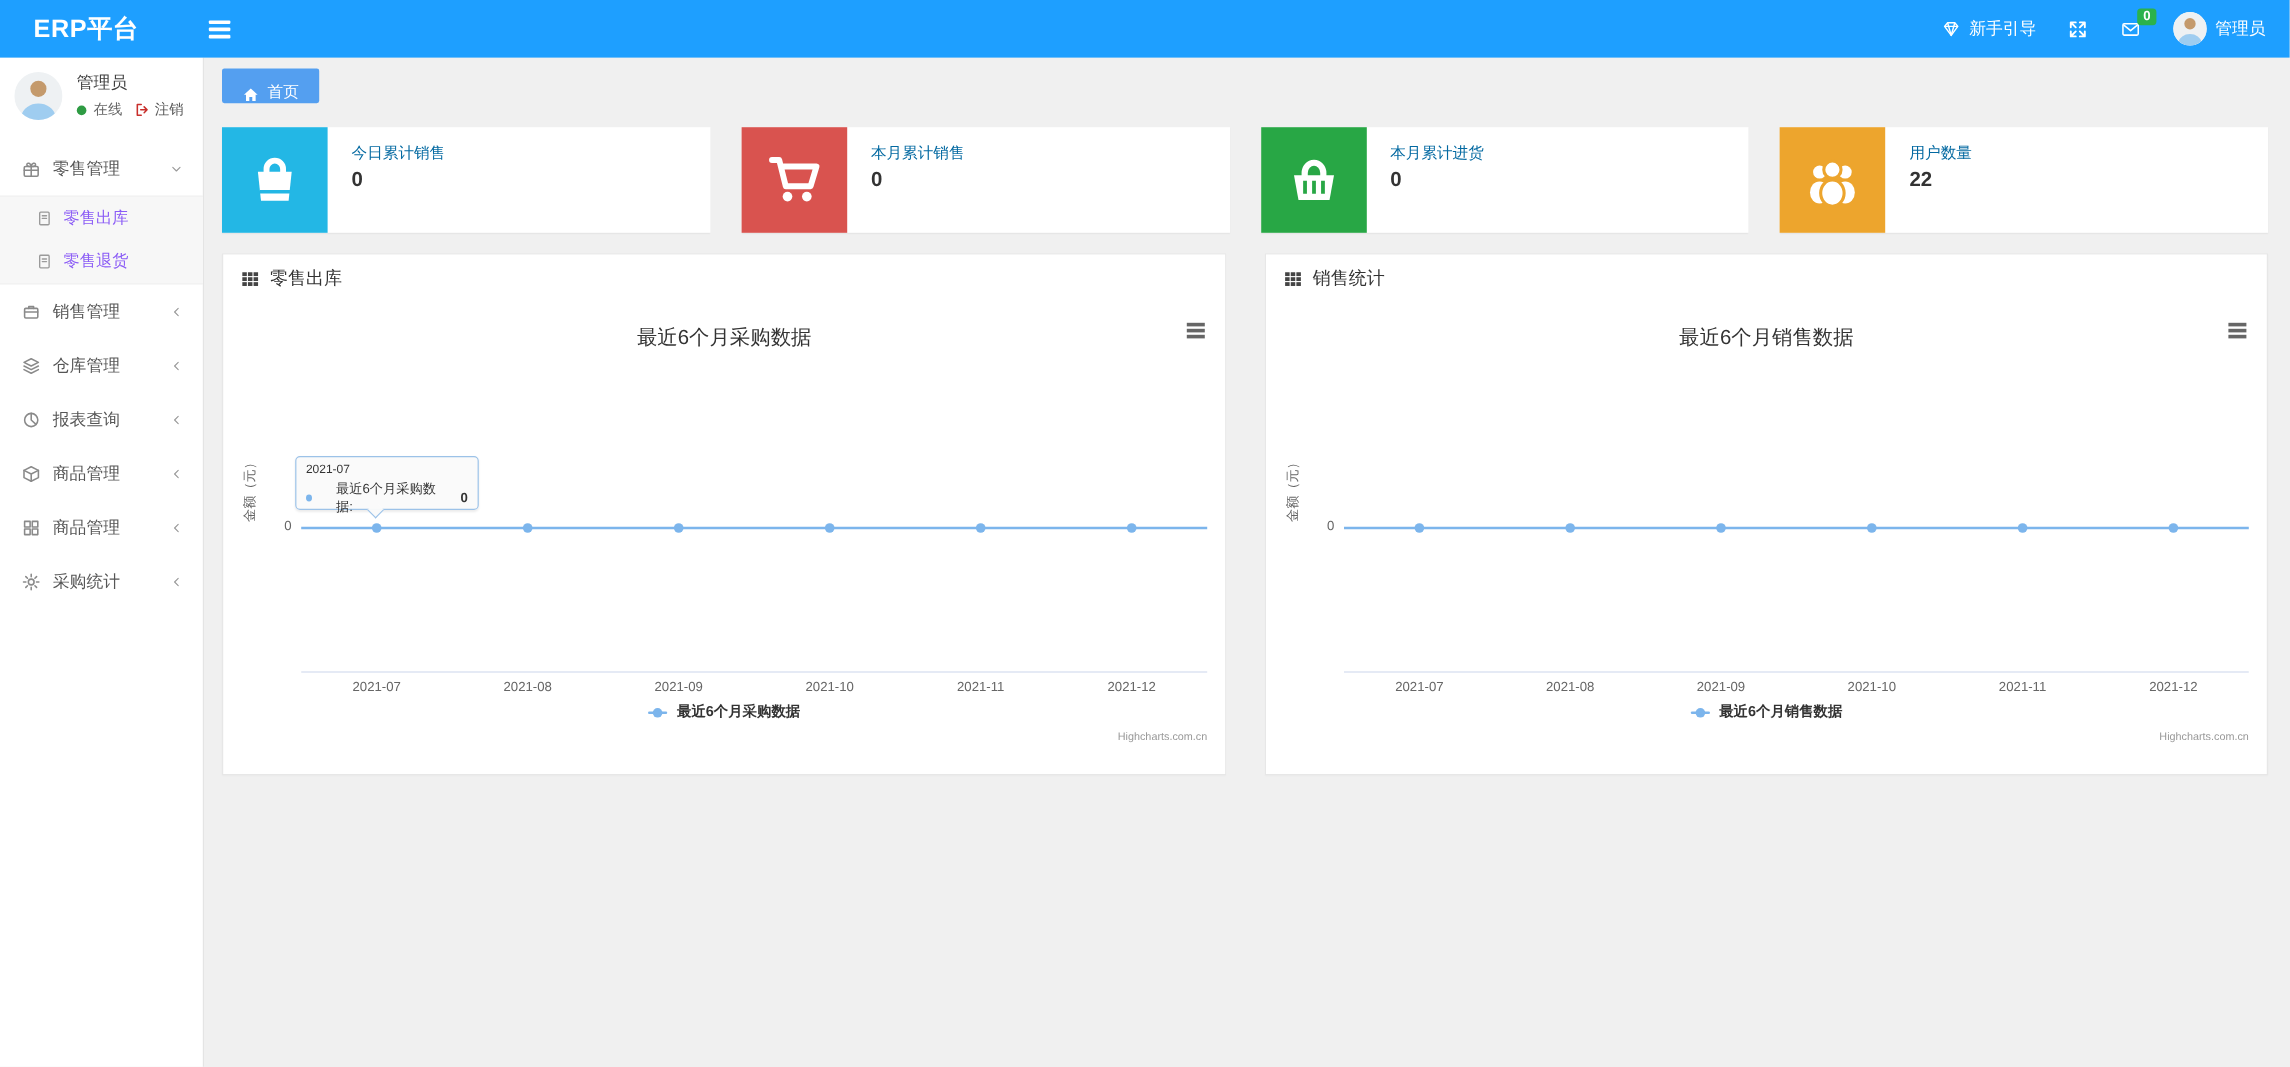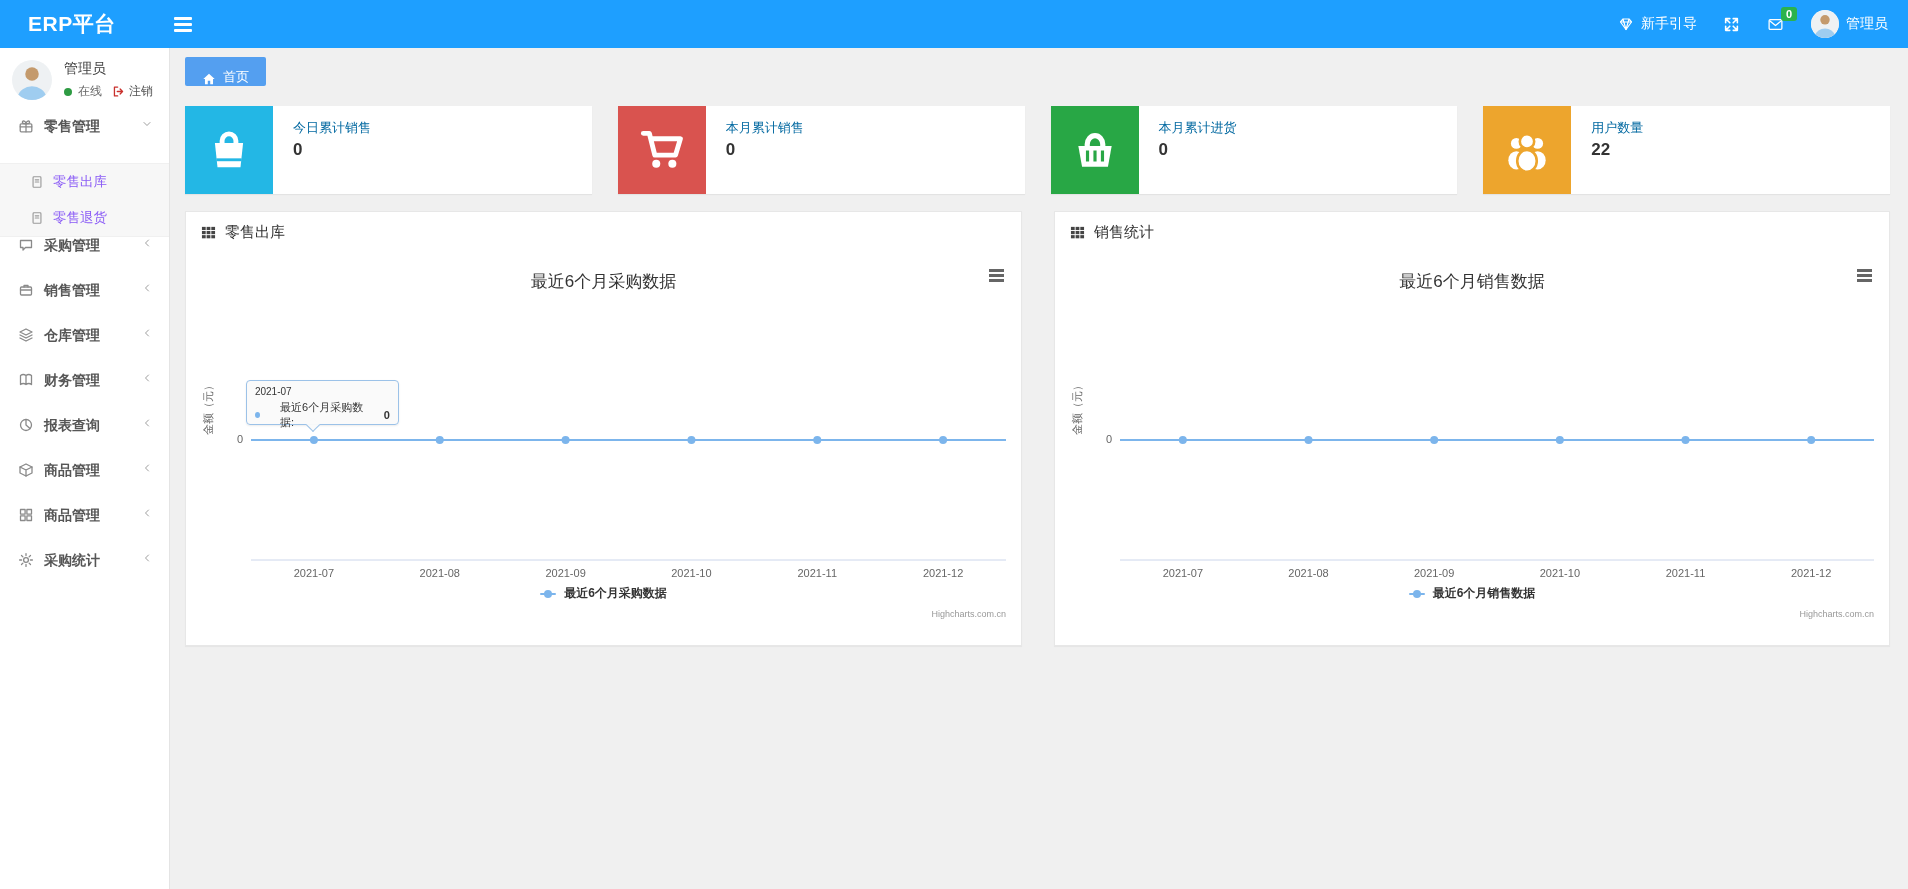--- a/index.html
+++ b/index.html
@@ -23,22 +23,22 @@
 
   
   .sidebar { position:absolute; left:0; top:48px; width:170px; height:841px;
     background:#fff; border-right:1px solid #e4e4e4; z-index:20; }
   .side-user { display:flex; align-items:center; gap:12px; padding:12px 0 10px 12px; }
   .su-name { font-size:14px; color:#404040; margin-bottom:5px; }
   .su-row { font-size:12px; color:#666; display:flex; align-items:center; gap:4px; }
   .dot { width:8px; height:8px; border-radius:50%; background:#2e9b43; display:inline-block; margin-right:2px; }
   .logout { color:#555; cursor:pointer; }
   .menu { margin-top:8px; }
-  .m-item { position:relative; height:45px; display:flex; align-items:flex-start;
-    padding-left:18px; font-size:14px; font-weight:700; color:#565656; cursor:pointer; }
+  .m-item { position:relative; height:45px; display:flex; align-items:center;
+    padding-left:18px; font-size:14px; font-weight:400; color:#565656; cursor:pointer; }
   .m-item .mi { color:#8a8a8a; margin-right:10px; display:inline-flex; }
   .m-item .chev { position:absolute; right:16px; color:#9a9a9a; display:inline-flex; }
   .sub { background:#f7f7f7; border-top:1px solid #f0f0f0; border-bottom:1px solid #f0f0f0; }
   .s-item { height:36px; display:flex; align-items:center; padding-left:30px;
     font-size:13.5px; color:#8b5cf6; cursor:pointer; }
   .s-item .mi { color:#9a9a9a; margin-right:9px; display:inline-flex; }
 
   
   .main { position:absolute; left:170px; top:48px; width:1738px; height:841px; padding:9px 18px 0 15px; }
   .tabbar { height:30px; display:flex; }
@@ -190,33 +190,20 @@
               <line x1="6" y1="5.5" x2="10" y2="5.5"></line>
               <line x1="6" y1="8" x2="10" y2="8"></line>
             </svg>
           </span>
           <span>零售退货</span>
         </div>
       </div>
       <div class="m-item">
         <span class="mi">
           <svg width="16" height="16" viewBox="0 0 16 16" fill="none" stroke="currentColor" stroke-width="1.3" stroke-linecap="round" stroke-linejoin="round">
-            <path d="M2.5 3.5h11v7h-6L5 13v-2.5H2.5z"></path>
-          </svg>
-        </span>
-        <span>采购管理</span>
-        <span class="chev">
-          <svg width="12" height="12" viewBox="0 0 16 16" fill="none" stroke="currentColor" stroke-width="1.3" stroke-linecap="round" stroke-linejoin="round">
-            <path d="M10 4 6 8l4 4"></path>
-          </svg>
-        </span>
-      </div>
-      <div class="m-item">
-        <span class="mi">
-          <svg width="16" height="16" viewBox="0 0 16 16" fill="none" stroke="currentColor" stroke-width="1.3" stroke-linecap="round" stroke-linejoin="round">
             <rect x="2.5" y="5" width="11" height="8" rx="1"></rect>
             <path d="M6 5V3.5h4V5"></path>
             <line x1="2.5" y1="8" x2="13.5" y2="8"></line>
           </svg>
         </span>
         <span>销售管理</span>
         <span class="chev">
           <svg width="12" height="12" viewBox="0 0 16 16" fill="none" stroke="currentColor" stroke-width="1.3" stroke-linecap="round" stroke-linejoin="round">
             <path d="M10 4 6 8l4 4"></path>
           </svg>
@@ -224,33 +211,20 @@
       </div>
       <div class="m-item">
         <span class="mi">
           <svg width="16" height="16" viewBox="0 0 16 16" fill="none" stroke="currentColor" stroke-width="1.3" stroke-linecap="round" stroke-linejoin="round">
             <path d="M8 2 14 5 8 8 2 5Z"></path>
             <path d="M2 8l6 3 6-3"></path>
             <path d="M2 11l6 3 6-3"></path>
           </svg>
         </span>
         <span>仓库管理</span>
-        <span class="chev">
-          <svg width="12" height="12" viewBox="0 0 16 16" fill="none" stroke="currentColor" stroke-width="1.3" stroke-linecap="round" stroke-linejoin="round">
-            <path d="M10 4 6 8l4 4"></path>
-          </svg>
-        </span>
-      </div>
-      <div class="m-item">
-        <span class="mi">
-          <svg width="16" height="16" viewBox="0 0 16 16" fill="none" stroke="currentColor" stroke-width="1.3" stroke-linecap="round" stroke-linejoin="round">
-            <path d="M8 3.5C6.5 2.4 4 2.4 2.5 3.5v9C4 11.4 6.5 11.4 8 12.5c1.5-1.1 4-1.1 5.5 0v-9C12 2.4 9.5 2.4 8 3.5v9"></path>
-          </svg>
-        </span>
-        <span>财务管理</span>
         <span class="chev">
           <svg width="12" height="12" viewBox="0 0 16 16" fill="none" stroke="currentColor" stroke-width="1.3" stroke-linecap="round" stroke-linejoin="round">
             <path d="M10 4 6 8l4 4"></path>
           </svg>
         </span>
       </div>
       <div class="m-item">
         <span class="mi">
           <svg width="16" height="16" viewBox="0 0 16 16" fill="none" stroke="currentColor" stroke-width="1.3" stroke-linecap="round" stroke-linejoin="round">
             <circle cx="8" cy="8" r="5.5"></circle>

